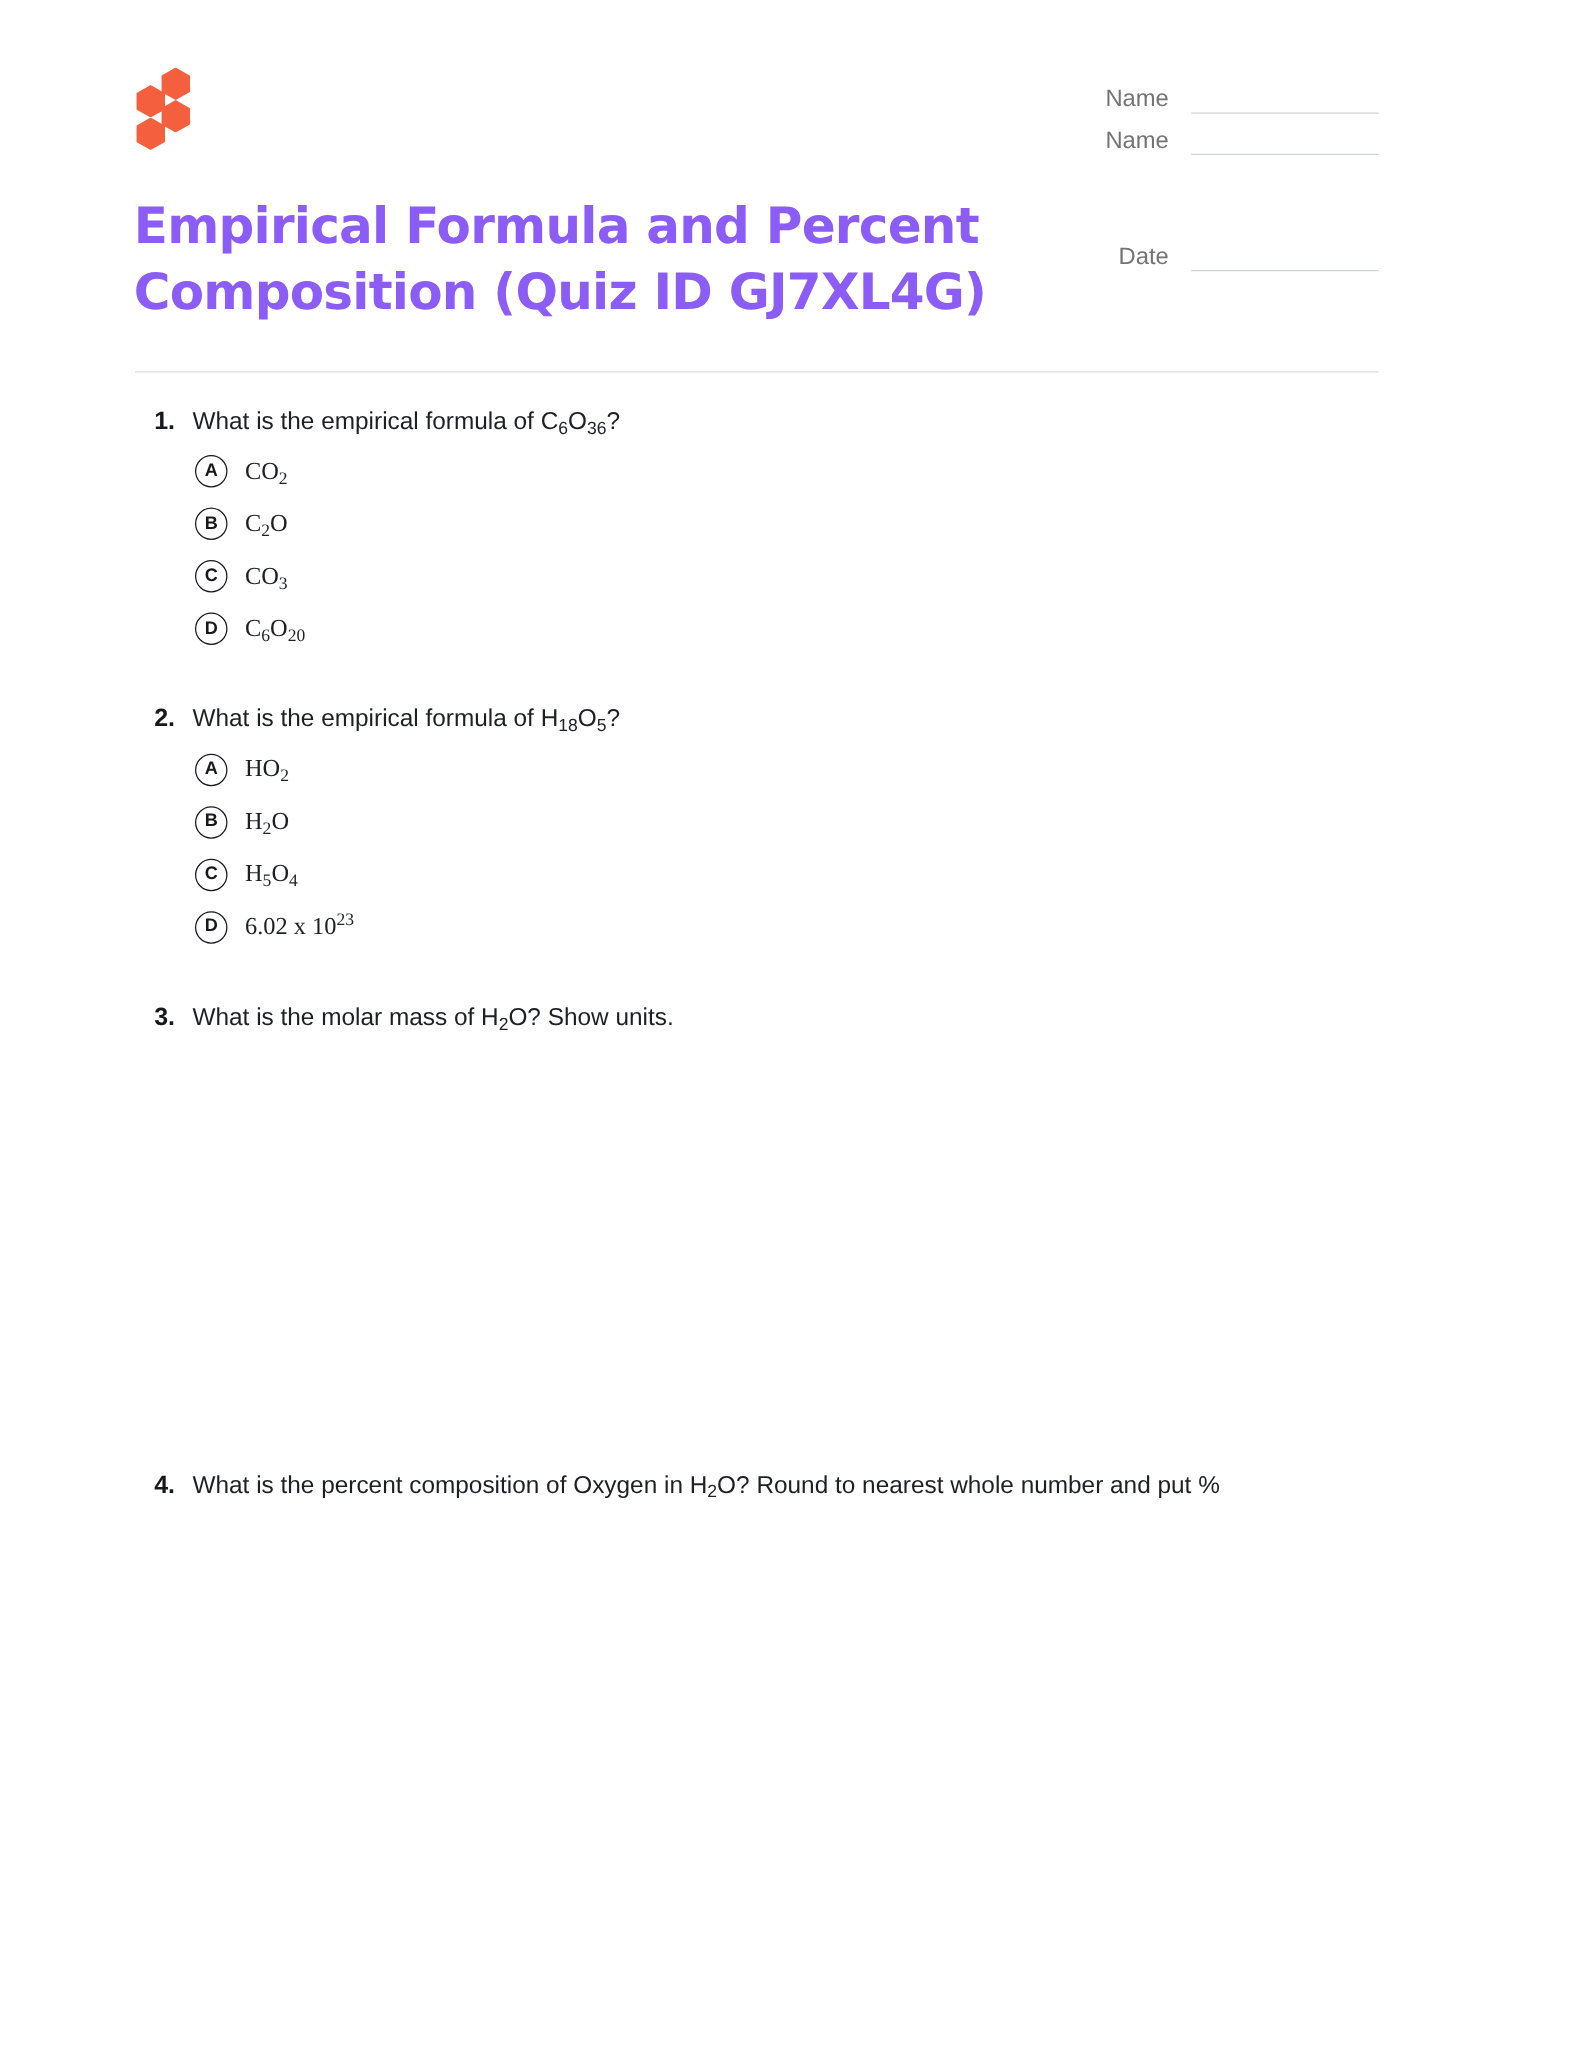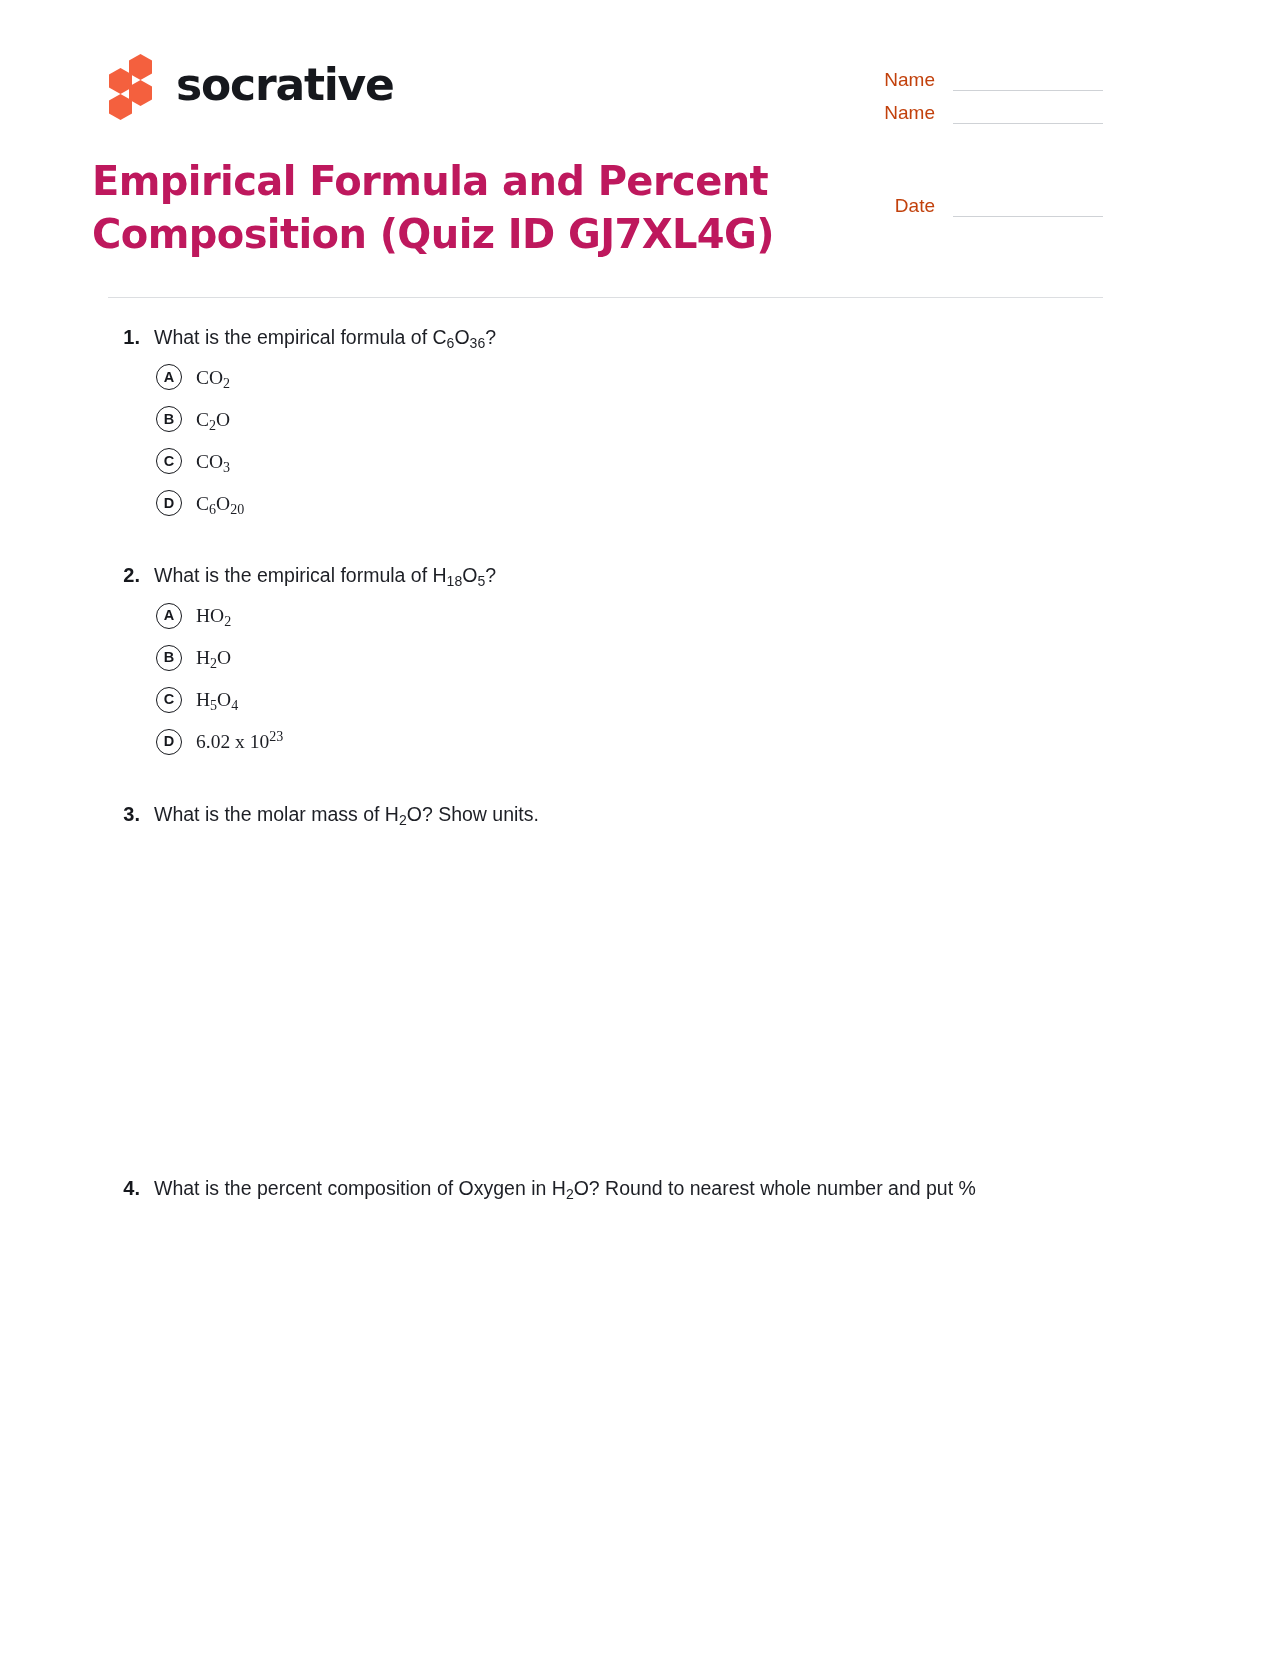--- a/index.html
+++ b/index.html
@@ -71,49 +71,49 @@
     width: 240px;
   }
   .meta-row {
     display: flex;
     align-items: flex-end;
     justify-content: flex-end;
     margin-bottom: 12px;
   }
   .meta-label {
     font-size: 19px;
-    color: #c2410c;
+    color: #737373;
     line-height: 1;
     padding-bottom: 2px;
     white-space: nowrap;
   }
   .meta-line {
     width: 150px;
     border-bottom: 1.5px solid #cfd2d6;
     margin-left: 18px;
     height: 20px;
   }
   .meta-score {
     position: absolute;
     right: 172px;
     top: 196px;
     width: 240px;
   }
 
   .title {
     position: absolute;
-    left: 92px;
+    left: 107px;
     top: 155px;
     width: 740px;
     font-family: "DejaVu Sans", sans-serif;
     font-size: 40px;
     font-weight: 700;
     line-height: 1.33;
     letter-spacing: -0.6px;
-    color: #be185d;
+    color: #8b5cf6;
   }
 
   .rule {
     position: absolute;
     left: 108px;
     right: 172px;
     top: 297px;
     border-top: 1.2px solid #dcdee1;
   }
 
@@ -186,21 +186,20 @@
 
   <div class="header">
 
     <div class="logo-row">
       <div class="logo-mark">
         <span class="hex h1"></span>
         <span class="hex h2"></span>
         <span class="hex h3"></span>
         <span class="hex h4"></span>
       </div>
-      <div class="logo-word">socrative</div>
     </div>
 
     <div class="meta">
       <div class="meta-row">
         <span class="meta-label">Name</span>
         <span class="meta-line"></span>
       </div>
       <div class="meta-row">
         <span class="meta-label">Name</span>
         <span class="meta-line"></span>

